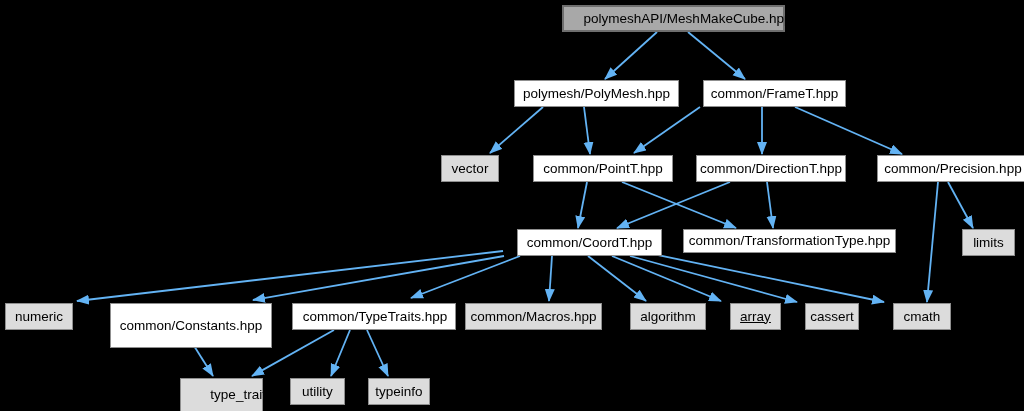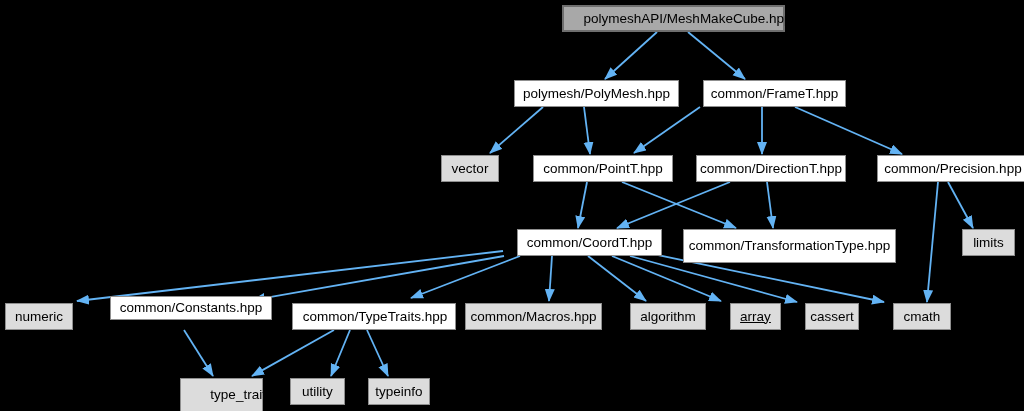--- a/index.html
+++ b/index.html
@@ -89,24 +89,24 @@
   </svg>
   <div id="node-layer">
       <div class="node node-current" style="left: 562px; top: 5px; width: 223px; height: 27px; padding-left: 32px;">polymeshAPI/MeshMakeCube.hpp</div>
       <div class="node node-link" style="left: 500px; top: 80px; width: 165px; height: 27px;">polymesh/PolyMesh.hpp</div>
       <div class="node node-link" style="left: 689px; top: 80px; width: 143px; height: 27px;">common/FrameT.hpp</div>
       <div class="node node-plain" style="left: 441px; top: 155px; width: 58px; height: 27px;">vector</div>
       <div class="node node-link" style="left: 519px; top: 155px; width: 140px; height: 27px;">common/PointT.hpp</div>
       <div class="node node-link" style="left: 682px; top: 155px; width: 150px; height: 27px;">common/DirectionT.hpp</div>
       <div class="node node-link" style="left: 863px; top: 155px; width: 152px; height: 27px;">common/Precision.hpp</div>
       <div class="node node-link" style="left: 503px; top: 229px; width: 145px; height: 27px;">common/CoordT.hpp</div>
-      <div class="node node-link" style="left: 669px; top: 229px; width: 213px; height: 34px;">common/TransformationType.hpp</div>
+      <div class="node node-link" style="left: 669px; top: 229px; width: 213px; height: 24px;">common/TransformationType.hpp</div>
       <div class="node node-plain" style="left: 962px; top: 229px; width: 53px; height: 27px;">limits</div>
       <div class="node node-plain" style="left: 5px; top: 303px; width: 68px; height: 27px;">numeric</div>
-      <div class="node node-link" style="left: 96px; top: 296px; width: 162px; height: 24px;">common/Constants.hpp</div>
+      <div class="node node-link" style="left: 96px; top: 303px; width: 162px; height: 45px;">common/Constants.hpp</div>
       <div class="node node-link" style="left: 278px; top: 303px; width: 164px; height: 27px; padding-left: 6px;">common/TypeTraits.hpp</div>
       <div class="node node-plain" style="left: 465px; top: 303px; width: 137px; height: 27px;">common/Macros.hpp</div>
       <div class="node node-plain" style="left: 630px; top: 303px; width: 76px; height: 27px;">algorithm</div>
       <div class="node node-plain" style="left: 730px; top: 303px; width: 51px; height: 27px; text-decoration: underline;">array</div>
       <div class="node node-plain" style="left: 805px; top: 303px; width: 54px; height: 27px; text-align: center;">cassert</div>
       <div class="node node-plain" style="left: 893px; top: 303px; width: 58px; height: 27px;">cmath</div>
       <div class="node node-plain" style="left: 180px; top: 378px; width: 83px; height: 34px; padding-left: 44px;">type_traits</div>
       <div class="node node-plain" style="left: 290px; top: 378px; width: 55px; height: 27px;">utility</div>
       <div class="node node-plain" style="left: 368px; top: 378px; width: 62px; height: 27px;">typeinfo</div>
     </div>

